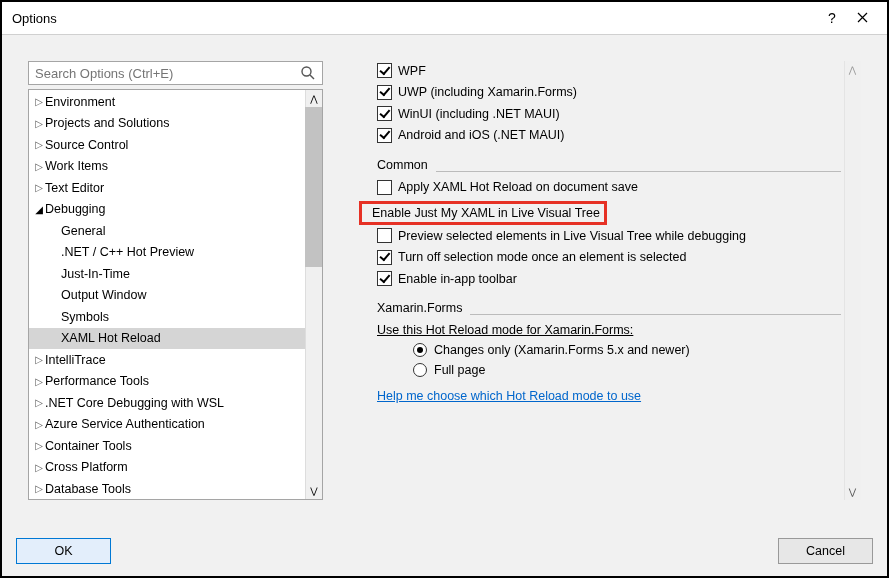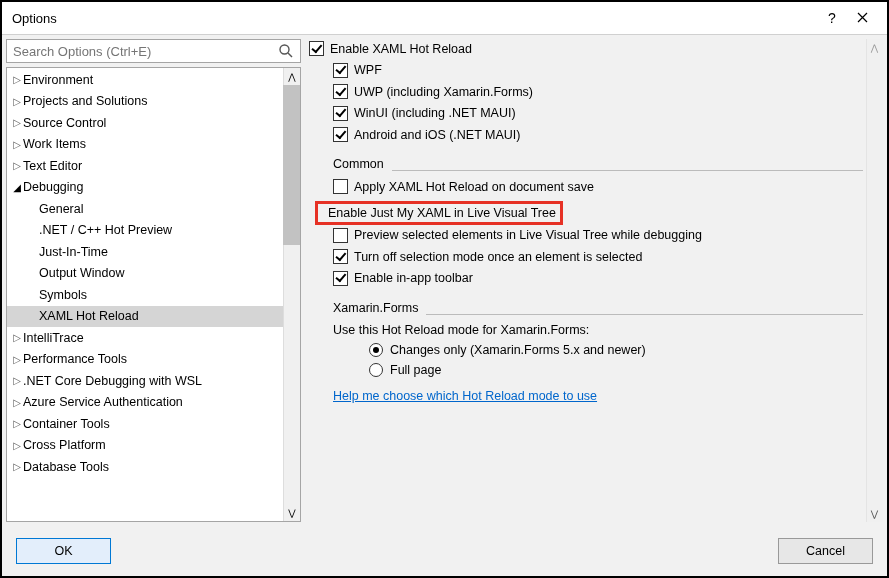--- a/index.html
+++ b/index.html
@@ -1,21 +1,21 @@
 <!DOCTYPE html>
 <html><head>
 <meta charset="utf-8">
 <style>
 * { box-sizing: border-box; margin: 0; padding: 0; }
 body { font-family: "Segoe UI", Arial, sans-serif; font-size: 12.5px; background: #fff; color: #000; }
 .dialog { width: 889px; height: 578px; border: 2px solid #000; display: flex; flex-direction: column; background: #fff; }
 .titlebar { display: flex; align-items: center; padding: 8px 10px; border-bottom: 1px solid #d0d0d0; }
 .titlebar .title { flex: 1; font-size: 13px; }
 .titlebar .tb-btn { width: 30px; text-align: center; font-size: 14px; cursor: default; }
-.body { flex: 1; display: flex; padding: 4px; gap: 2px; overflow: hidden; background: #f1f1f1; }
+.body { flex: 1; display: flex; padding: 26px; gap: 24px; overflow: hidden; background: #f1f1f1; }
 .left { width: 295px; display: flex; flex-direction: column; gap: 4px; }
 .search-wrap { display: flex; align-items: center; border: 1px solid #a5a5a5; background: #fff; padding: 3px 6px; }
 .search-wrap input { border: none; outline: none; flex: 1; font-size: 13px; color: #555; background: transparent; }
 .search-wrap .mag { width: 16px; height: 16px; }
 .tree-wrap { position: relative; flex: 1; border: 1px solid #a5a5a5; background: #fff; overflow: hidden; }
 .tree { position: absolute; inset: 0; overflow-y: auto; padding: 1px 0; }
 .tree-scrollbar-up { position: absolute; right: 0; top: 0; width: 17px; height: 17px; background: #f0f0f0; border-left: 1px solid #ddd; display:flex; align-items:center; justify-content:center; font-size:9px;}
 .tree-scrollbar-track { position: absolute; right: 0; top: 17px; width: 17px; bottom: 17px; background: #f0f0f0; border-left:1px solid #ddd;}
 .tree-scrollbar-thumb { position: absolute; right: 0; top: 17px; width: 17px; height: 160px; background: #c2c2c2; }
 .tree-scrollbar-down { position: absolute; right: 0; bottom: 0; width: 17px; height: 17px; background: #f0f0f0; border-left:1px solid #ddd; display:flex; align-items:center; justify-content:center; font-size:9px;}
@@ -37,21 +37,21 @@
 .group-head { display:flex; align-items:flex-end; gap:8px; margin-top:15px; margin-bottom:8px; margin-left:24px;}
 .group-head .line { flex:1; height:1px; background:#bbb; }
 .radio-row { display:flex; align-items:center; gap:7px; margin-left:60px; margin-bottom:6px;}
 .radio { width:14px; height:14px; border:1px solid #333; border-radius:50%; background:#fff; position:relative; flex-shrink:0;}
 .radio.on::after{content:""; position:absolute; inset:3px; border-radius:50%; background:#000;}
 .highlight-box { border: 3px solid #e63125; padding: 2px 4px; margin-left: 6px; margin-bottom: 3px; display:inline-flex; align-items:center; gap:6px;}
 .link { color: #0066cc; text-decoration: underline; margin-left:24px; display:inline-block; margin-top:6px;}
 .footer { display:flex; justify-content:space-between; gap:10px; padding:12px 14px; background:#f1f1f1;}
 .btn { width:95px; height:26px; border:1px solid #999; background:#e7e7e7; font-size:12.5px; cursor:default; display:flex; align-items:center; justify-content:center;}
 .btn.primary { border:1.5px solid #0078d4; background:#e3eefb; }
-.plain-text { margin-left:24px; margin-bottom:6px; margin-top:2px;}
+.plain-text { margin-left:24px; margin-bottom:6px; margin-top:2px;text-decoration:underline;}
 </style>
 </head>
 <body>
 
 <div class="dialog">
 
   <div class="titlebar">
     <div class="title">Options</div>
     <div class="tb-btn">?</div>
     <div class="tb-btn">
@@ -154,24 +154,20 @@
         <div class="tree-scrollbar-up">⋀</div>
         <div class="tree-scrollbar-down">⋁</div>
       </div>
     </div>
 
     <div class="right">
       <div class="right-scrolltrack"></div>
       <div class="right-scroll-up">⋀</div>
       <div class="right-scroll-down">⋁</div>
 
-      <div class="cb-row">
-        <span class="cb checked"></span>
-        <span>Enable XAML Hot Reload</span>
-      </div>
       <div id="platforms">
           <div class="cb-row indent1">
             <span class="cb checked"></span>
             <span>WPF</span>
           </div>
           <div class="cb-row indent1">
             <span class="cb checked"></span>
             <span>UWP (including Xamarin.Forms)</span>
           </div>
           <div class="cb-row indent1">

